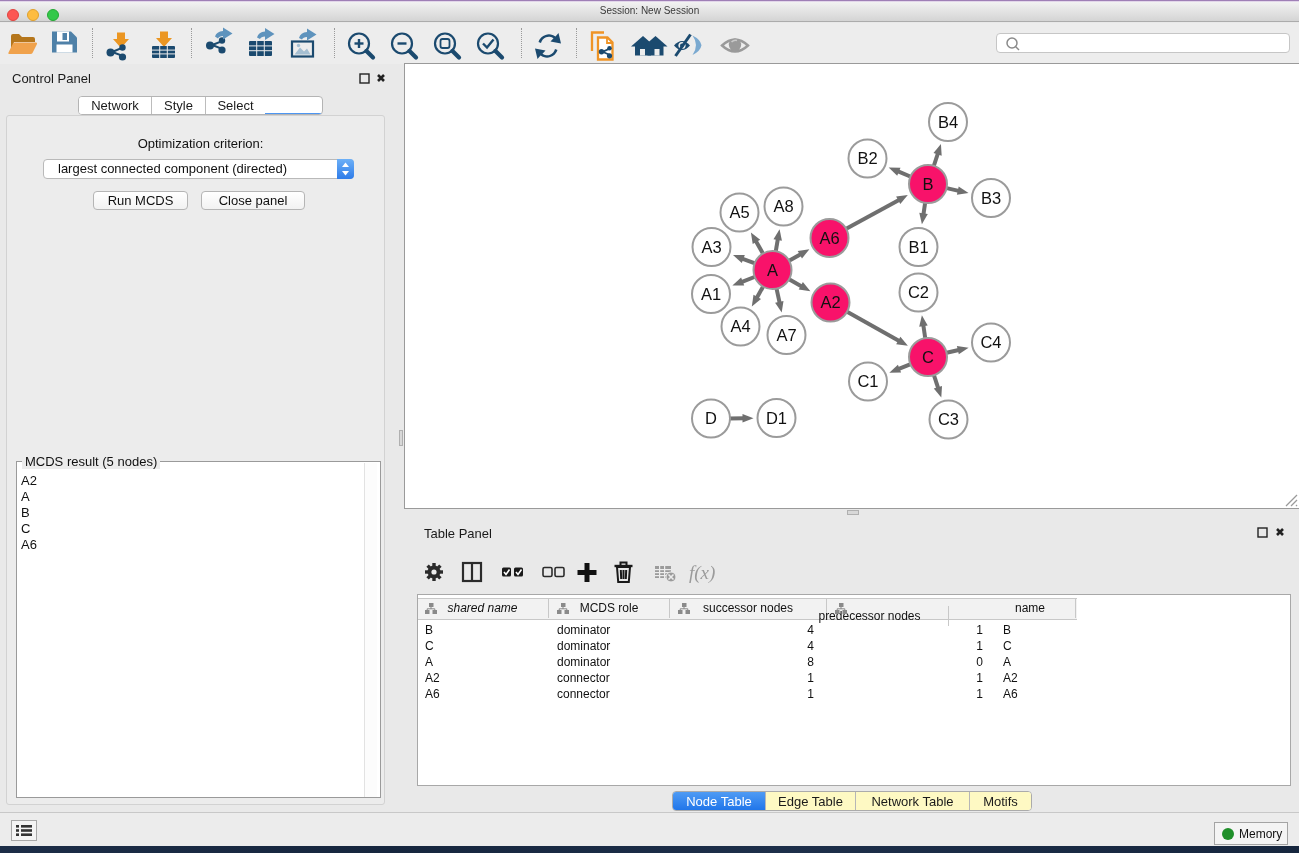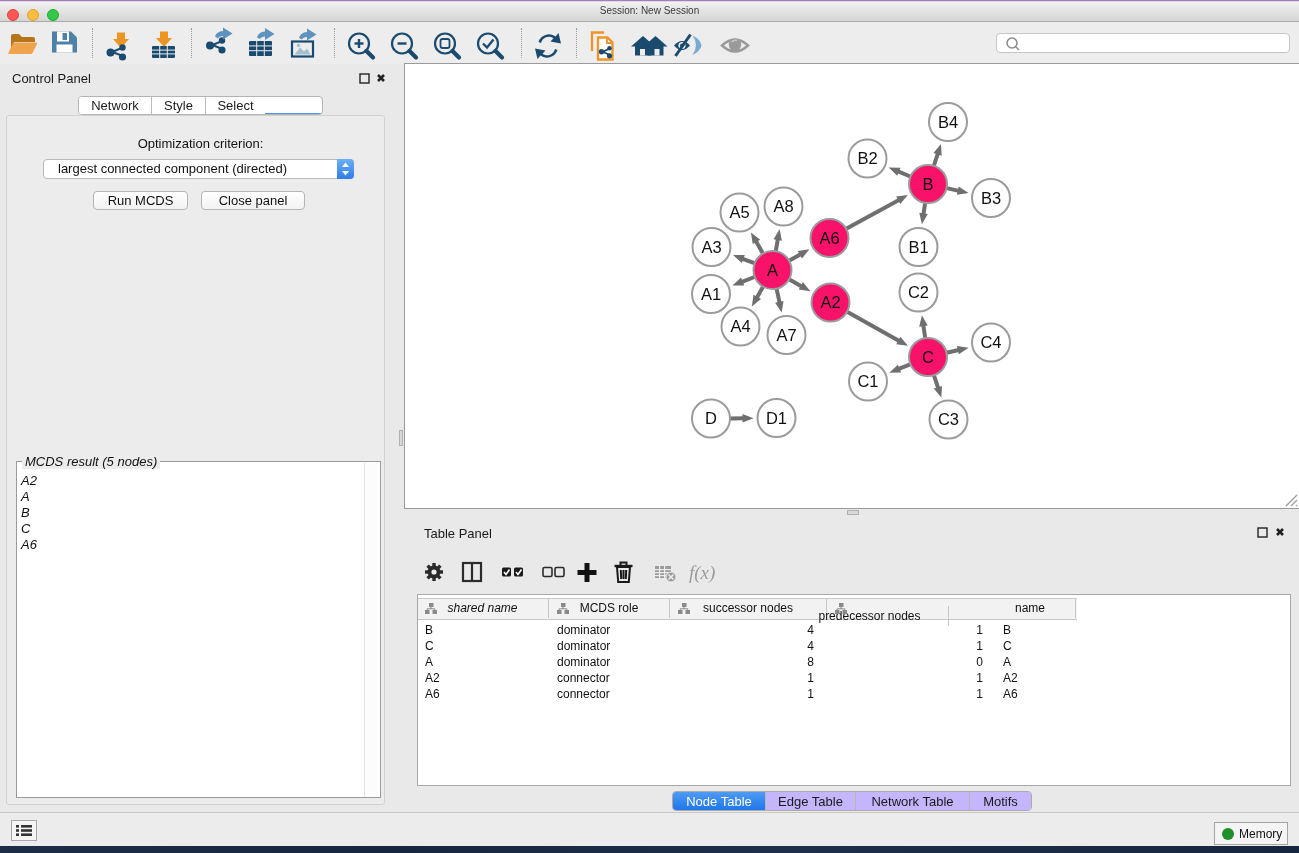--- a/index.html
+++ b/index.html
@@ -17,21 +17,21 @@
 #cp-title { left:12px; top:71px; font-size:13px; color:#1a1a1a; }
 #cp-inner { left:6px; top:115px; width:379px; height:690px; background:#ececec; border:1px solid #d2d2d2; border-radius:3px; }
 .seg-bar { position:absolute; display:flex; height:19px; border:1px solid #b4b4b4; border-radius:4px; overflow:hidden; background:#fff; }
 .seg { height:100%; display:flex; align-items:center; justify-content:center; font-size:13px; color:#1a1a1a; background:#fff; border-left:1px solid #bcbcbc; }
 .seg:first-child { border-left:none; }
 .seg.sel { background:linear-gradient(#4f97f2,#1b6be6); color:#fff; border-left:none;margin-top:16px; }
 #opt-label { left:7px; top:136px; width:387px; text-align:center; font-size:13px; color:#111; }
 #dropdown { left:43px; top:159px; width:311px; height:20px; background:#fff; border:1px solid #b9b9b9; border-radius:4px; font-size:13px; color:#111; line-height:18px; padding-left:14px; }
 #dd-btn { position:absolute; right:-1px; top:-1px; width:17px; height:20px; border-radius:0 4px 4px 0; background:linear-gradient(#6db0f7,#2e7ce9); }
 .btn { position:absolute; height:19px; background:linear-gradient(#ffffff,#f2f2f2); border:1px solid #b5b5b5; border-radius:4px; font-size:13px; color:#111; text-align:center; line-height:17px; }
-#fieldset { left:16px; top:461px; width:365px; height:337px; border:1px solid #9a9a9a; background:#fff;font-style:italic; }
+#fieldset { left:16px; top:461px; width:365px; height:337px; border:1px solid #9a9a9a; background:#fff; }
 #fs-legend { position:absolute; left:5px; top:-8px; background:#ececec; padding:0 3px; font-size:13px; color:#111; }
 #fs-scroll { position:absolute; right:3px; top:1px; width:13px; height:334px; background:#fcfcfc; border-left:1px solid #e2e2e2; }
 #fs-list { position:absolute; left:4px; top:11px; font-size:13px; color:#111; line-height:16px; }
 
 #statusbar { left:0; top:812px; width:1299px; height:34px; background:#ececec; border-top:1px solid #c8c8c8; }
 #bottomband { left:0; top:846px; width:1299px; height:7px; background:linear-gradient(90deg,#1c2d47,#16263e 30%,#1d2f4a 60%,#16263e); }
 #listbtn { left:11px; top:820px; width:26px; height:21px; background:#f4f4f4; border:1px solid #a8a8a8; }
 #membtn { left:1214px; top:822px; width:74px; height:23px; background:#f4f4f4; border:1px solid #a4a4a4; font-size:12px; color:#111; display:flex; align-items:center; }
 #memdot { width:12px; height:12px; border-radius:50%; background:#1f8f2a; margin:0 5px 0 7px; }
 
@@ -41,21 +41,21 @@
 
 #tp-title { left:424px; top:526px; font-size:13px; color:#1a1a1a; }
 #tbl { left:417px; top:594px; width:874px; height:192px; background:#fff; border:1px solid #a8a8a8; }
 #tbl-head { position:absolute; left:0; top:3px; height:22px; width:659px; background:#f2f2f2; border-top:1px solid #c8c8c8; border-bottom:1px solid #c8c8c8; }
 .th { position:absolute; top:0; height:20px; border-right:1px solid #c8c8c8; font-size:12px; color:#111; text-align:center; line-height:20px; }
 .row { position:absolute; font-size:12px; color:#111; height:16px; line-height:16px; }
 .cell { position:absolute; top:0; }
 .num { text-align:right; }
 
 #btabs { left:672px; top:791px; height:20px; display:flex; border:1px solid #ababab; border-radius:4px; overflow:hidden; background:#fff; }
-.btab { height:100%; display:flex; align-items:center; justify-content:center; font-size:13px; color:#1a1a1a; background:#c4b5fd; border-left:1px solid #b6b6b6; }
+.btab { height:100%; display:flex; align-items:center; justify-content:center; font-size:13px; color:#1a1a1a; background:#fef9c3; border-left:1px solid #b6b6b6; }
 .btab:first-child { border-left:none; }
 .btab.sel { background:linear-gradient(#4f9bf4,#2076ea); color:#fff; border-left:none; }
 </style>
 </head>
 <body>
 <div id="screen">
 <div class="abs" id="topstrip"></div>
 <div class="abs" id="titlebar">
   <div class="tl" style="left:7px;top:7px;width:12px;height:12px;background:#fc5753;border:1px solid #e04440;"></div>
   <div class="tl" style="left:27px;top:7px;width:12px;height:12px;background:#fdbc40;border:1px solid #e0a02c;"></div>

